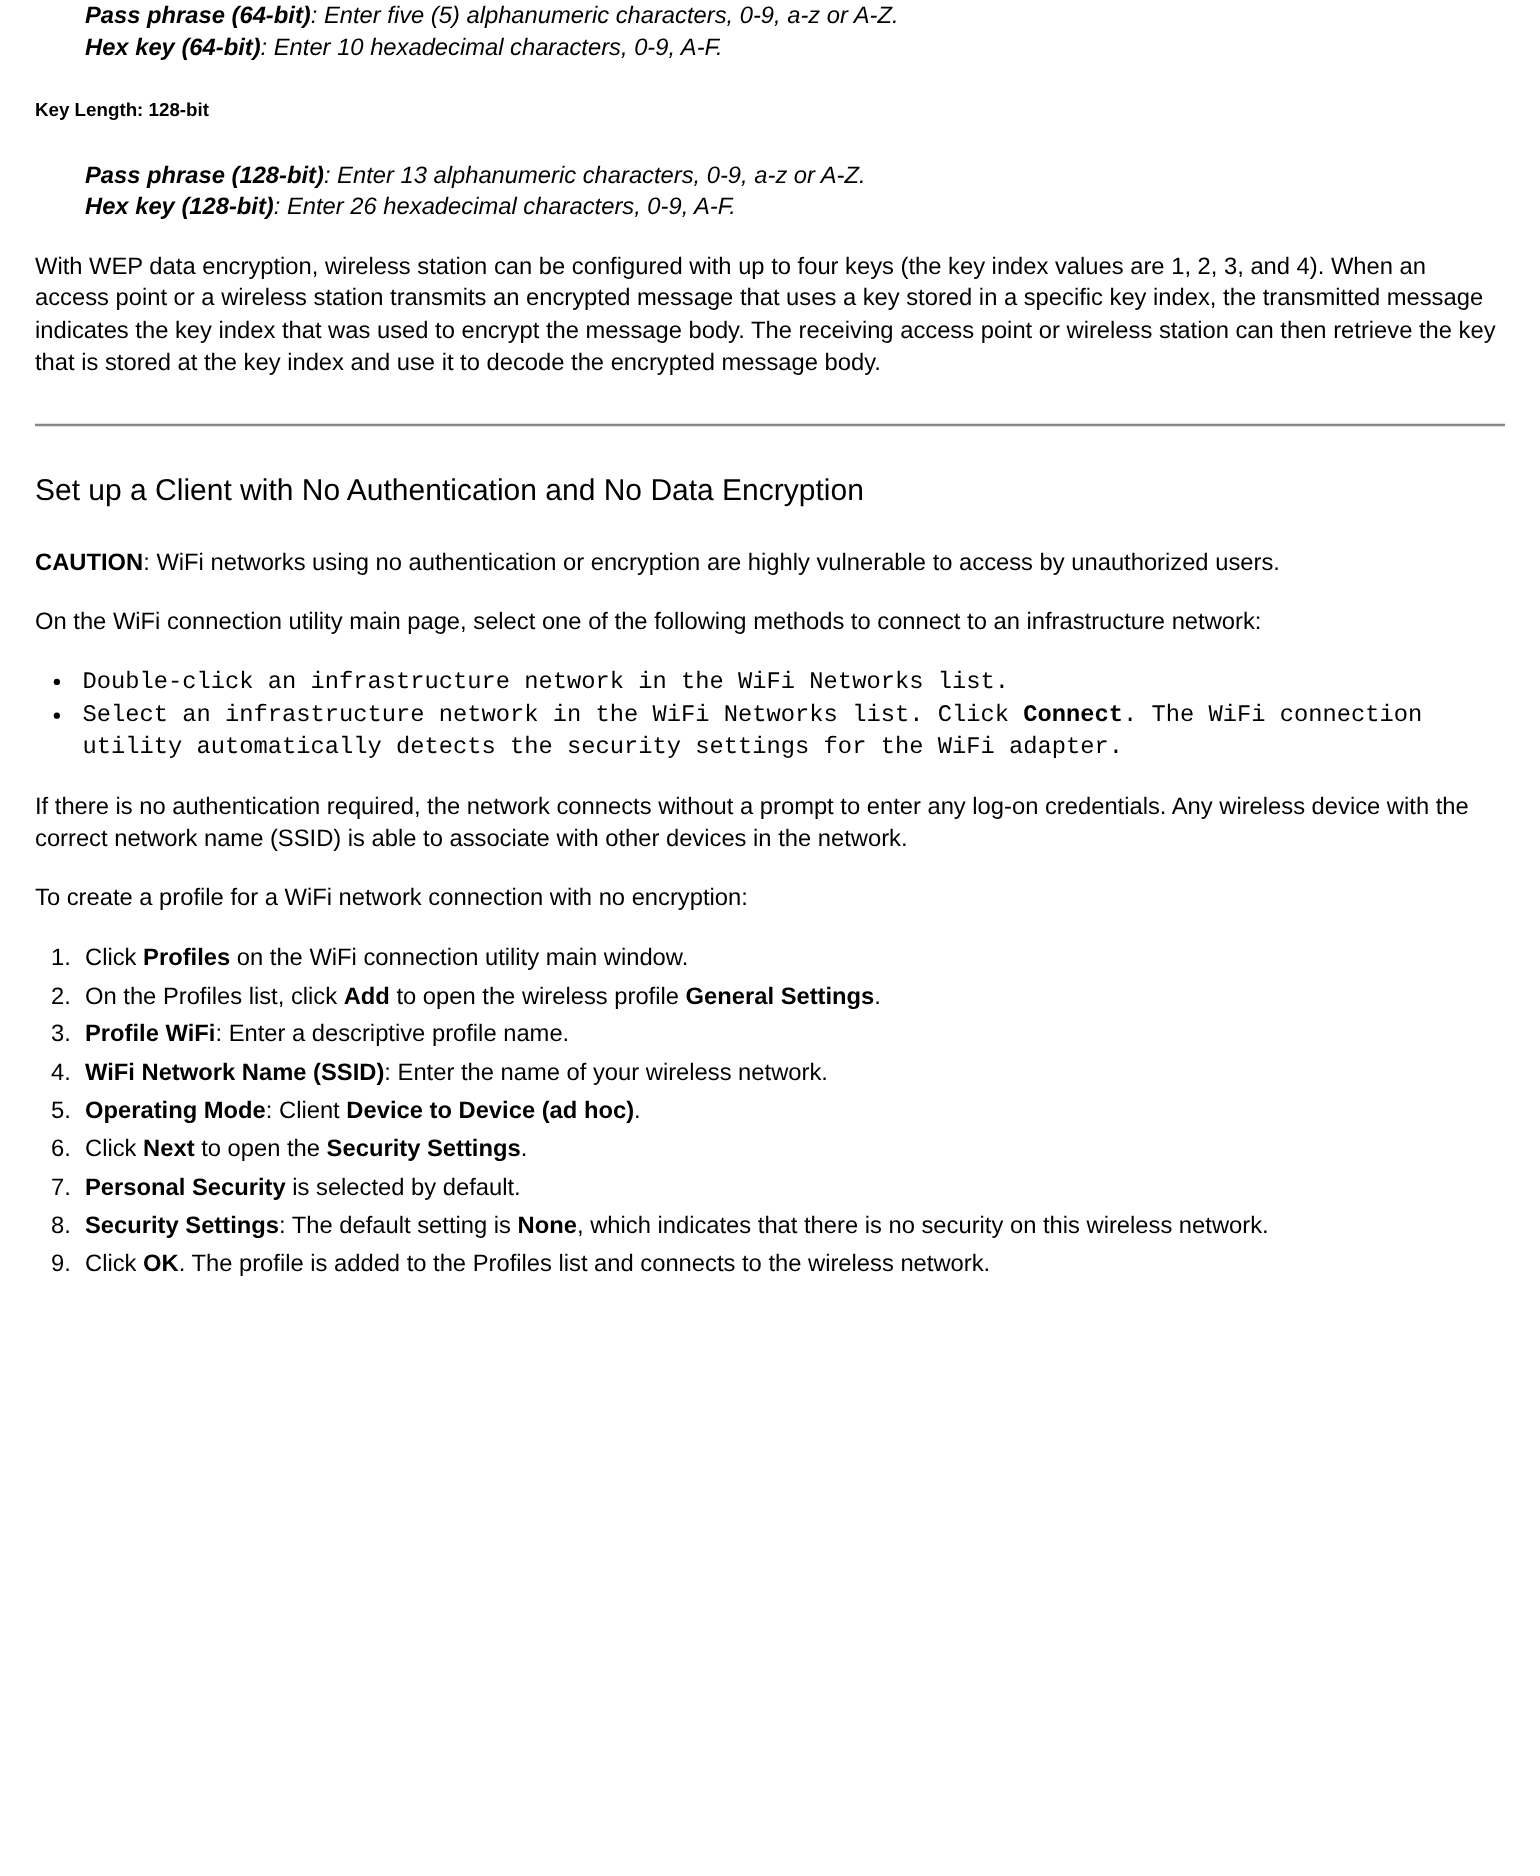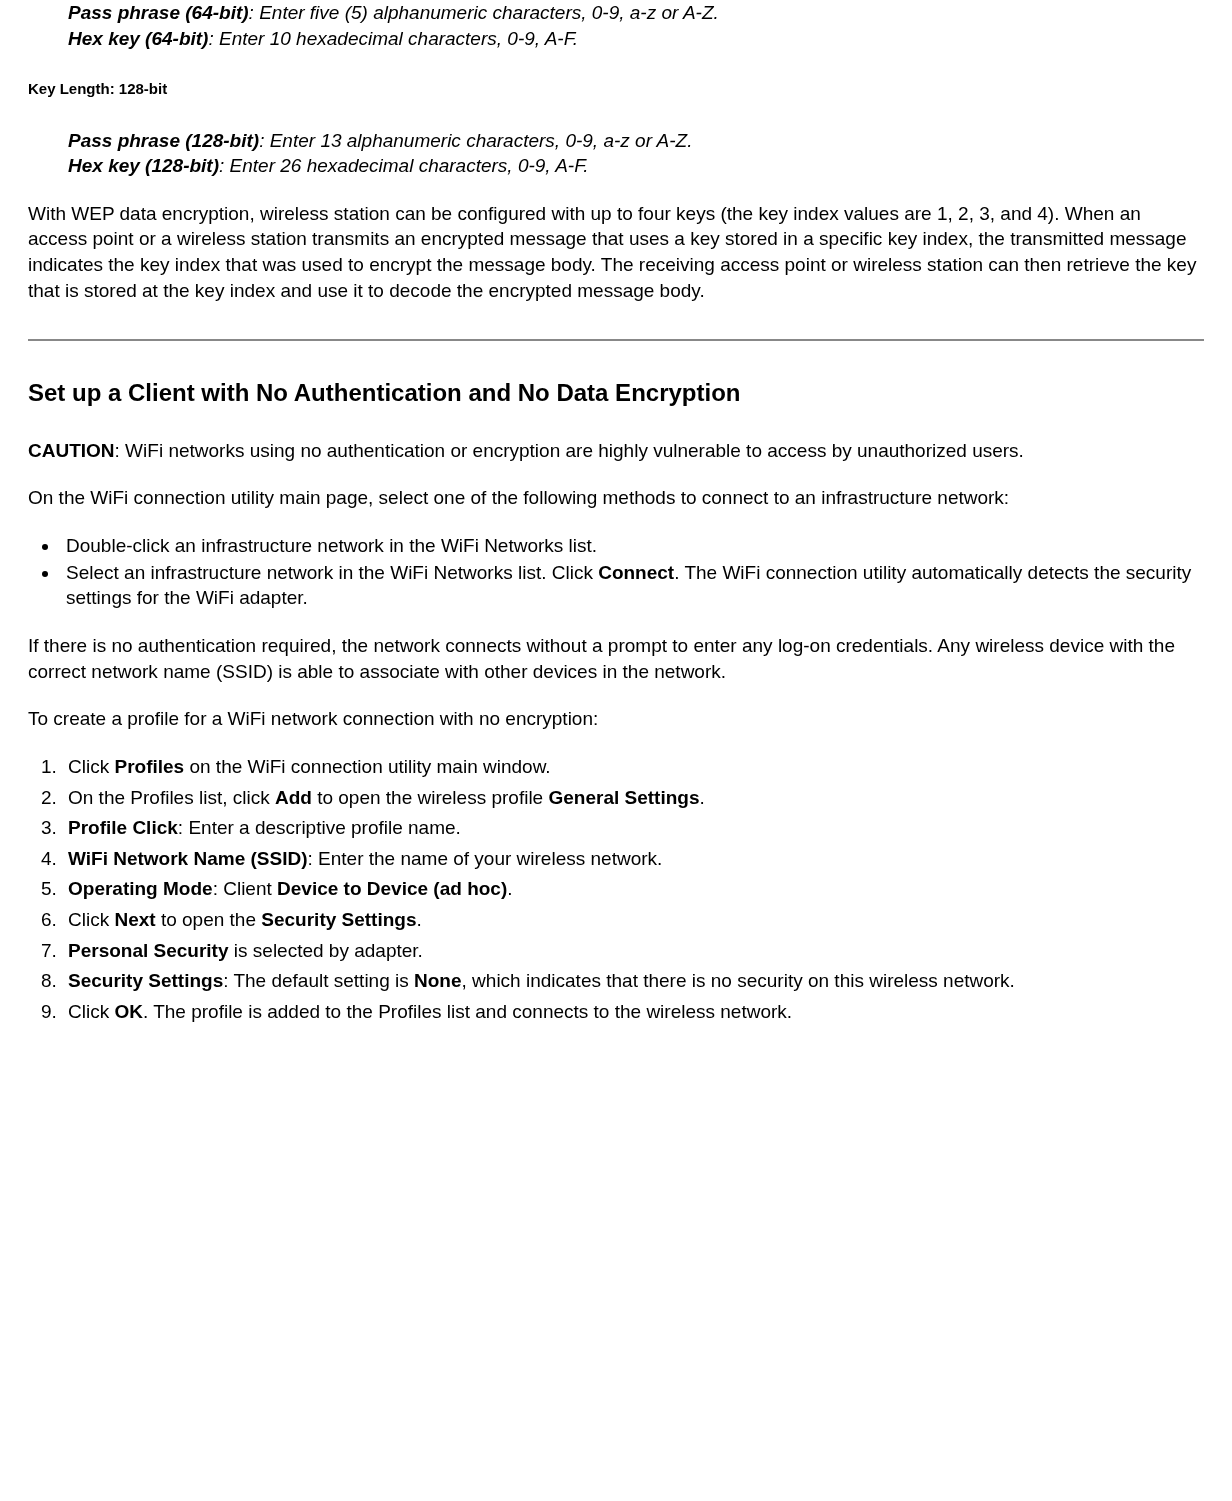--- a/index.html
+++ b/index.html
@@ -17,34 +17,35 @@
     }
     .para {
       margin: 22px 0;
     }
     .heading3 {
       font-weight: bold;
       font-size: 15px;
       margin: 28px 0 28px 0;
     }
     .heading2 {
-      font-weight: bold;
+      font-weight: normal;
       font-size: 24px;
       margin: 36px 0 28px 0;
     }
     hr {
       border: none;
       border-top: 2px solid #888;
       margin: 36px 0 8px 0;
     }
     b { font-weight: bold; }
     ul {
       list-style-type: disc;
       margin: 22px 0 22px 32px;
       padding: 0;
+      font-family: Liberation Mono, monospace;
     }
     ul li {
       padding-left: 6px;
       margin: 1px 0;
     }
     ol {
       margin: 22px 0 22px 34px;
       padding: 0;
     }
     ol li {
@@ -84,20 +85,20 @@
   <li><span>Select an infrastructure network in the WiFi Networks list. Click </span><b>Connect</b><span>. The WiFi connection utility automatically detects the security settings for the WiFi adapter.</span></li>
 </ul>
 
 <div class="para">If there is no authentication required, the network connects without a prompt to enter any log-on credentials. Any wireless device with the correct network name (SSID) is able to associate with other devices in the network.</div>
 
 <div class="para">To create a profile for a WiFi network connection with no encryption:</div>
 
 <ol>
   <li><span>Click </span><b>Profiles</b><span> on the WiFi connection utility main window.</span></li>
   <li><span>On the Profiles list, click </span><b>Add</b><span> to open the wireless profile </span><b>General Settings</b><span>.</span></li>
-  <li><b>Profile Click</b><span>: Enter a descriptive profile name.</span></li>
+  <li><b>Profile WiFi</b><span>: Enter a descriptive profile name.</span></li>
   <li><b>WiFi Network Name (SSID)</b><span>: Enter the name of your wireless network.</span></li>
   <li><b>Operating Mode</b><span>: Client </span><b>Device to Device (ad hoc)</b><span>.</span></li>
   <li><span>Click </span><b>Next</b><span> to open the </span><b>Security Settings</b><span>.</span></li>
-  <li><b>Personal Security</b><span> is selected by adapter.</span></li>
+  <li><b>Personal Security</b><span> is selected by default.</span></li>
   <li><b>Security Settings</b><span>: The default setting is </span><b>None</b><span>, which indicates that there is no security on this wireless network.</span></li>
   <li><span>Click </span><b>OK</b><span>. The profile is added to the Profiles list and connects to the wireless network.</span></li>
 </ol>
 
 </body></html>

